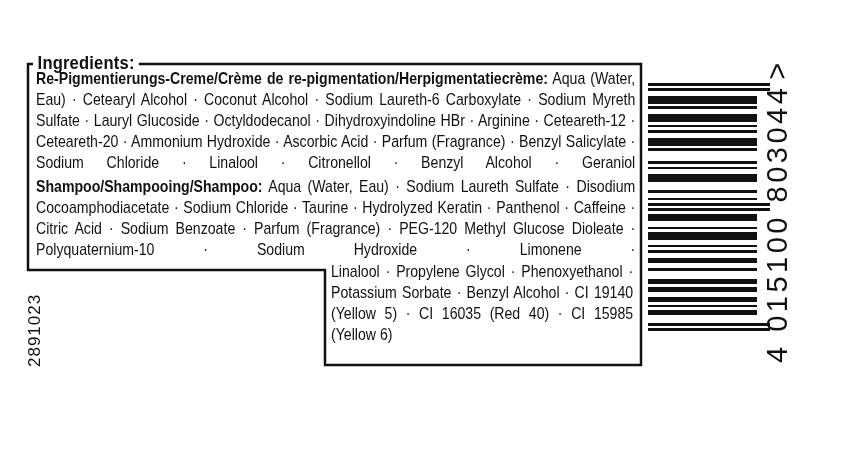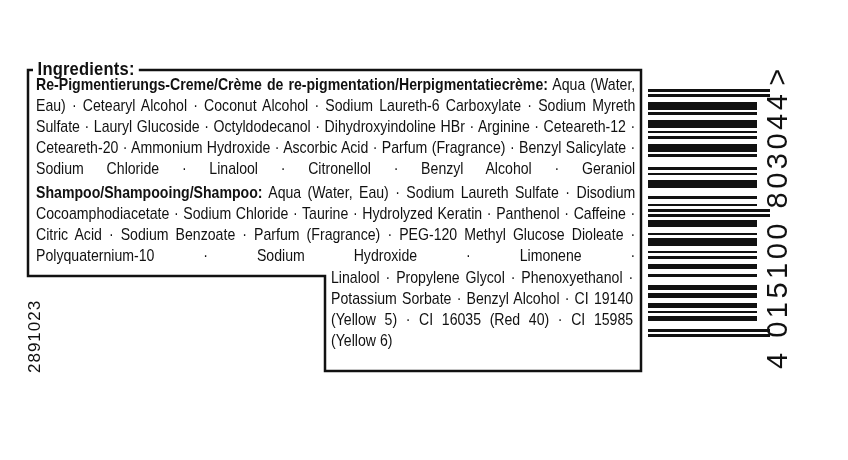--- a/index.html
+++ b/index.html
@@ -3,21 +3,21 @@
 <meta charset="utf-8">
 <style>
   * { margin: 0; padding: 0; box-sizing: border-box; }
   html, body { background: #ffffff; }
   body {
     width: 848px; height: 460px;
     position: relative; overflow: hidden;
     font-family: "Liberation Sans", sans-serif;
     color: #111111;
   }
-  .stage { position: absolute; inset: 0; margin-top: 6px; }
+  .stage { position: absolute; inset: 0; }
 
   
   .outline-svg { position: absolute; left: 0; top: 0; }
 
   
   .legend {
     position: absolute; left: 33px; top: 52px;
     background: #ffffff; padding: 0 5px;
     font-weight: bold; font-size: 18px; line-height: 22px;
     letter-spacing: 0.2px;

